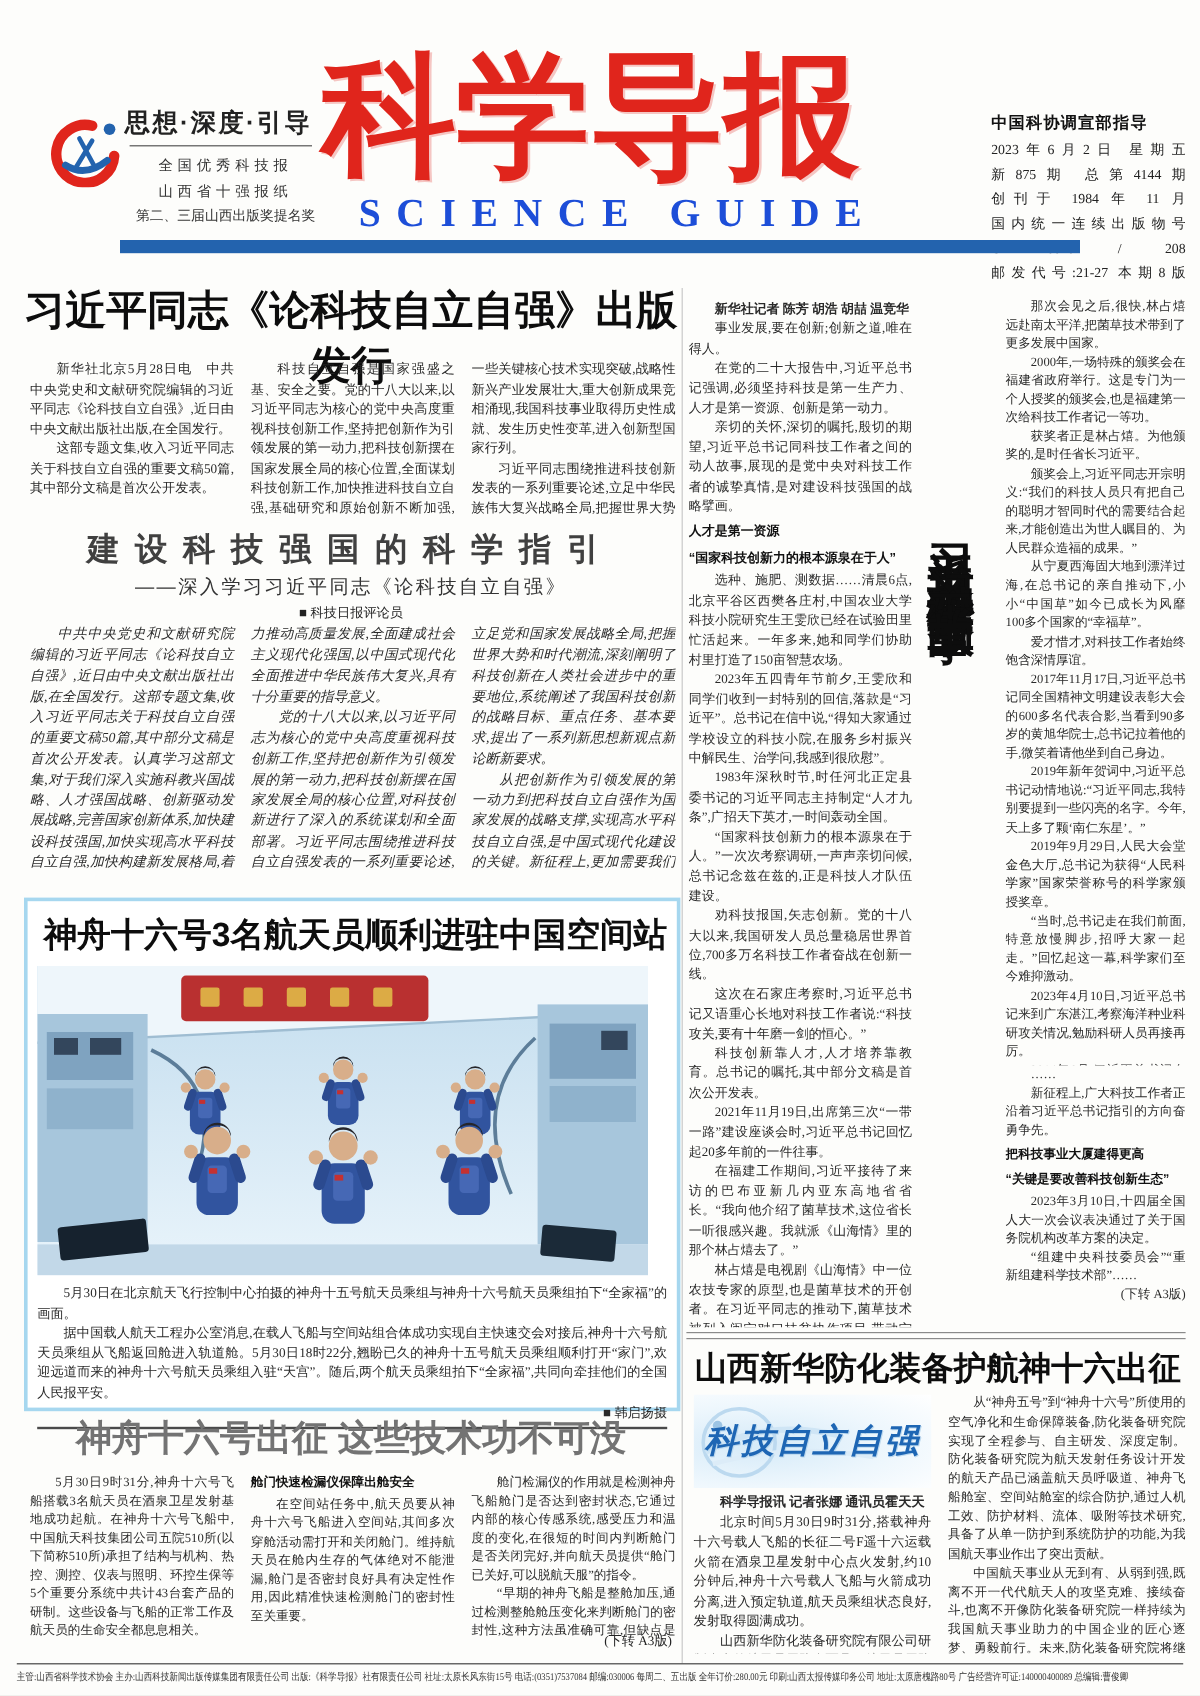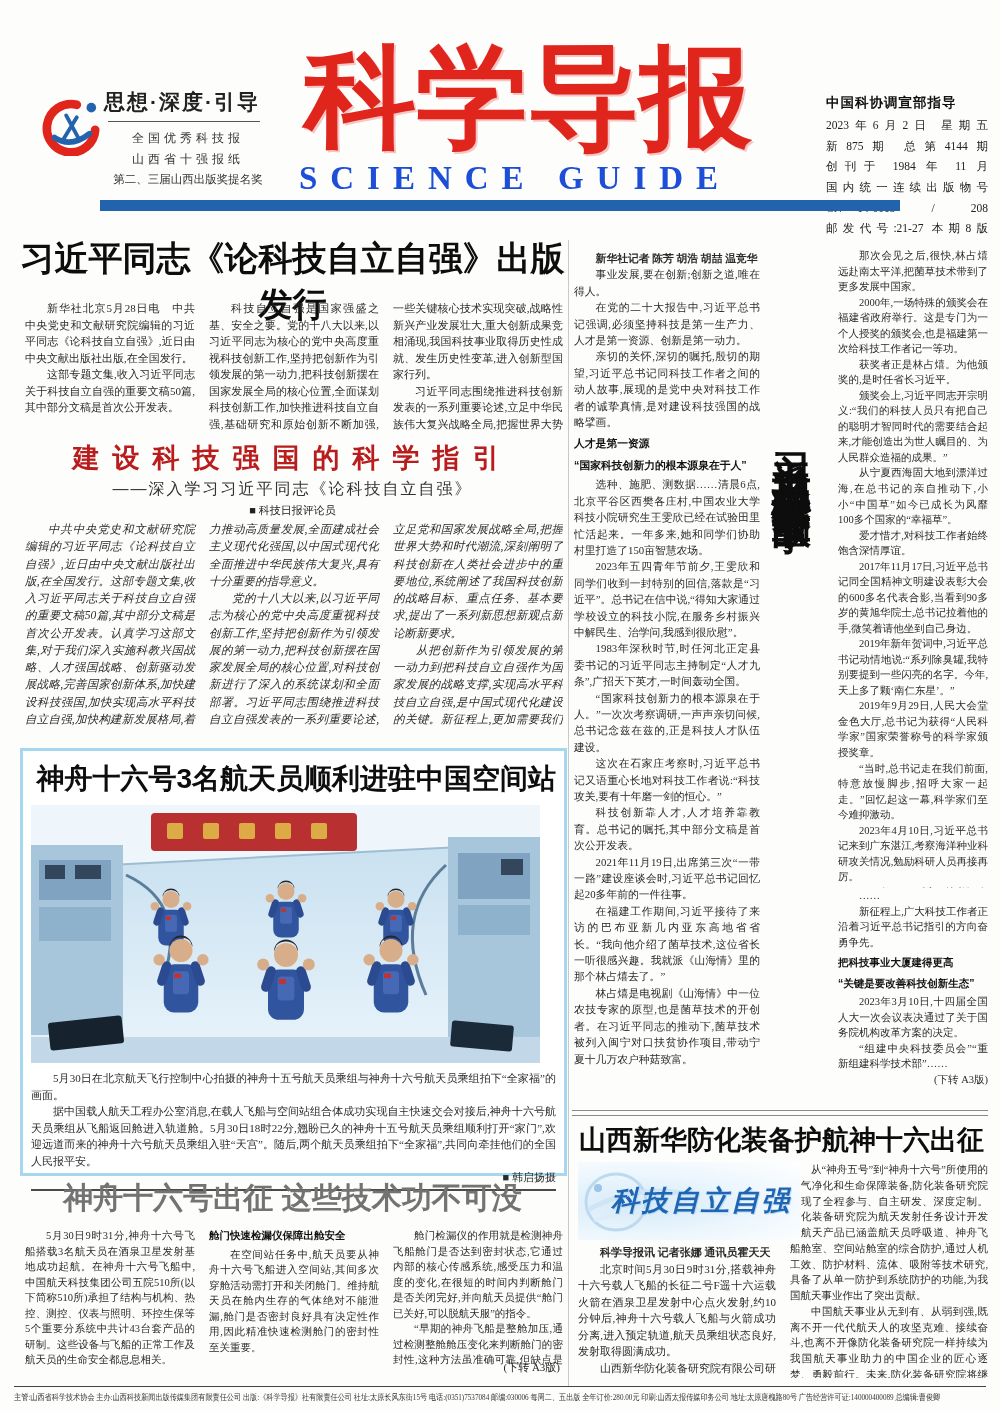--- a/index.html
+++ b/index.html
@@ -14,39 +14,39 @@
   .body-text{font-size:11px;line-height:1.5;text-align:justify;color:#2a2a2a;}
   .col3{column-count:3;column-gap:14px;column-fill:auto;overflow:hidden;}
 
   
   .logo-circle{left:42px;top:98px;width:58px;height:58px;}
   .tagline{left:104px;top:88px;font-family:"Liberation Sans",sans-serif;font-size:21px;
            font-weight:bold;letter-spacing:2px;color:#222;}
   .tagline-rule{left:108px;top:121px;width:152px;height:1px;background:#555;}
   .honor{left:78px;font-size:12px;letter-spacing:4px;color:#333;width:220px;text-align:center;}
   .honor3{letter-spacing:0;font-size:11.5px;}
-  .title-cn{left:268px;top:30px;width:484px;text-align:right;font-size:112px;line-height:1.2;
+  .title-cn{left:268px;top:30px;width:484px;text-align:left;font-size:112px;line-height:1.2;
             font-weight:bold;color:#e0251c;z-index:2;font-family:"DejaVu Serif",serif;
             text-shadow:2px 2px 0 rgba(224,37,28,.25);}
   .title-en{left:280px;top:160px;width:470px;text-align:center;font-size:33px;font-weight:bold;
             color:#1d4ed8;letter-spacing:13px;z-index:1;font-family:"Liberation Serif",serif;}
   .right-info{left:826px;top:94px;width:162px;}
   .right-info .guide{font-size:13.5px;font-weight:bold;color:#111;margin-bottom:3px;letter-spacing:1px;}
   .right-info p{font-size:11.5px;line-height:1.8;text-indent:0;text-align:justify;text-align-last:justify;color:#222;}
   .bar-row{left:100px;top:200px;width:800px;display:flex;align-items:center;z-index:3;}
   .bar-seg{flex:1;height:11px;background:#2363ae;}
   .slogan{padding:0 16px;font-family:"Liberation Sans",sans-serif;font-size:17px;font-weight:bold;
           color:#2c5176;letter-spacing:3px;white-space:nowrap;}
 
   
   .h-pub{left:20px;top:236px;width:545px;text-align:center;font-family:"Liberation Sans",sans-serif;
          font-size:34px;font-weight:900;color:#0d0d0d;letter-spacing:0px;}
   .pub-body{left:25px;top:300px;width:538px;height:134px;}
   .h-comm{left:20px;top:440px;width:545px;text-align:center;font-family:"Liberation Sans",sans-serif;
-          font-size:27px;font-weight:600;color:#b91c1c;letter-spacing:13px;}
+          font-size:27px;font-weight:600;color:#404040;letter-spacing:13px;}
   .h-comm-sub{left:20px;top:479px;width:545px;text-align:center;font-size:16px;color:#333;letter-spacing:2px;
               font-family:"Liberation Sans",sans-serif;}
   .h-comm-by{left:20px;top:503px;width:545px;text-align:center;font-size:11px;color:#222;
              font-family:"Liberation Sans",sans-serif;}
   .comm-body{left:25px;top:521px;width:538px;height:222px;font-style:italic;font-size:11.5px;}
 
   .photo-box{left:20px;top:748px;width:525px;height:412px;border:3px solid #a6d7ef;
              background:#fff;padding:5px 8px;}
   .photo-head{text-align:right;font-family:"Liberation Sans",sans-serif;font-size:28px;
               font-weight:900;color:#0d0d0d;margin:4px 0 7px 0;}
@@ -72,21 +72,21 @@
   .story-right1{left:838px;top:248px;width:150px;height:640px;overflow:hidden;font-size:10.5px;line-height:1.48;}
   .story-right2{left:838px;top:888px;width:150px;height:218px;overflow:hidden;font-size:10.5px;line-height:1.48;}
 
   
   .h-fh{left:575px;top:1122px;width:413px;text-align:center;font-family:"Liberation Sans",sans-serif;
         font-size:27px;font-weight:900;color:#0d0d0d;}
   .fh-cols{left:578px;top:1162px;width:410px;height:216px;display:flex;gap:14px;overflow:hidden;}
   .fh-col{width:198px;font-size:10.5px;line-height:1.5;}
   .col-logo{width:198px;height:78px;margin-bottom:4px;position:relative;
             background:radial-gradient(ellipse at 28% 55%, #d5eaf8 0%, #eef7fd 55%, #ffffff 100%);
-            display:flex;align-items:center;justify-content:center;padding-left:24px;}
+            display:flex;align-items:center;justify-content:center;}
   .col-logo svg{position:absolute;left:0;top:0;}
   .col-logo-text{position:relative;font-family:"Liberation Sans",sans-serif;font-size:28px;font-weight:900;
                  font-style:italic;color:#1e66b4;letter-spacing:2px;text-shadow:1px 1px 0 #bcd9ef;}
 
   
   .footer{left:14px;top:1386px;width:972px;border-top:1px solid #444;padding-top:5px;}
   .footer-line{font-size:8.5px;color:#333;white-space:nowrap;transform:scaleX(.84);transform-origin:left center;width:1160px;}
 </style>
 </head>
 <body>
@@ -223,38 +223,39 @@
       <p class="lead-bold">新华社记者 陈芳 胡浩 胡喆 温竞华</p>
       <p>事业发展,要在创新;创新之道,唯在得人。</p>
       <p>在党的二十大报告中,习近平总书记强调,必须坚持科技是第一生产力、人才是第一资源、创新是第一动力。</p>
       <p>亲切的关怀,深切的嘱托,殷切的期望,习近平总书记同科技工作者之间的动人故事,展现的是党中央对科技工作者的诚挚真情,是对建设科技强国的战略擘画。</p>
       <p class="sub-head">人才是第一资源</p>
       <p class="sub-head">“国家科技创新力的根本源泉在于人”</p>
       <p>选种、施肥、测数据……清晨6点,北京平谷区西樊各庄村,中国农业大学科技小院研究生王雯欣已经在试验田里忙活起来。一年多来,她和同学们协助村里打造了150亩智慧农场。</p>
       <p>2023年五四青年节前夕,王雯欣和同学们收到一封特别的回信,落款是“习近平”。总书记在信中说,“得知大家通过学校设立的科技小院,在服务乡村振兴中解民生、治学问,我感到很欣慰”。</p>
       <p>1983年深秋时节,时任河北正定县委书记的习近平同志主持制定“人才九条”,广招天下英才,一时间轰动全国。</p>
       <p>“国家科技创新力的根本源泉在于人。”一次次考察调研,一声声亲切问候,总书记念兹在兹的,正是科技人才队伍建设。</p>
+      <p>劝科技报国,矢志创新。党的十八大以来,我国研发人员总量稳居世界首位,700多万名科技工作者奋战在创新一线。</p>
       <p>这次在石家庄考察时,习近平总书记又语重心长地对科技工作者说:“科技攻关,要有十年磨一剑的恒心。”</p>
       <p>科技创新靠人才,人才培养靠教育。总书记的嘱托,其中部分文稿是首次公开发表。</p>
       <p>2021年11月19日,出席第三次“一带一路”建设座谈会时,习近平总书记回忆起20多年前的一件往事。</p>
       <p>在福建工作期间,习近平接待了来访的巴布亚新几内亚东高地省省长。“我向他介绍了菌草技术,这位省长一听很感兴趣。我就派《山海情》里的那个林占熺去了。”</p>
       <p>林占熺是电视剧《山海情》中一位农技专家的原型,也是菌草技术的开创者。在习近平同志的推动下,菌草技术被列入闽宁对口扶贫协作项目,带动宁夏十几万农户种菇致富。</p>
     </div>
   <div class="abs v-head">
     <span>习近平总书记关心科技工作者的故事</span>
   </div>
   <div class="abs story-right1 body-text">
       <p>那次会见之后,很快,林占熺远赴南太平洋,把菌草技术带到了更多发展中国家。</p>
       <p>2000年,一场特殊的颁奖会在福建省政府举行。这是专门为一个人授奖的颁奖会,也是福建第一次给科技工作者记一等功。</p>
       <p>获奖者正是林占熺。为他颁奖的,是时任省长习近平。</p>
       <p>颁奖会上,习近平同志开宗明义:“我们的科技人员只有把自己的聪明才智同时代的需要结合起来,才能创造出为世人瞩目的、为人民群众造福的成果。”</p>
       <p>从宁夏西海固大地到漂洋过海,在总书记的亲自推动下,小小“中国草”如今已成长为风靡100多个国家的“幸福草”。</p>
       <p>爱才惜才,对科技工作者始终饱含深情厚谊。</p>
       <p>2017年11月17日,习近平总书记同全国精神文明建设表彰大会的600多名代表合影,当看到90多岁的黄旭华院士,总书记拉着他的手,微笑着请他坐到自己身边。</p>
-      <p>2019年新年贺词中,习近平总书记动情地说:“系列除臭罐,我特别要提到一些闪亮的名字。今年,天上多了颗‘南仁东星’。”</p>
+      <p>2019年新年贺词中,习近平总书记动情地说:“习近平同志,我特别要提到一些闪亮的名字。今年,天上多了颗‘南仁东星’。”</p>
       <p>2019年9月29日,人民大会堂金色大厅,总书记为获得“人民科学家”国家荣誉称号的科学家颁授奖章。</p>
       <p>“当时,总书记走在我们前面,特意放慢脚步,招呼大家一起走。”回忆起这一幕,科学家们至今难抑激动。</p>
       <p>2023年4月10日,习近平总书记来到广东湛江,考察海洋种业科研攻关情况,勉励科研人员再接再厉。</p>
       <p>2014年6月,习近平总书记在两院院士大会上指出:“我们的很多院士都具有‘先天下之忧而忧,后天下之乐而乐’的精神境界。”</p>
     </div>
   <div class="abs story-right2 body-text">
       <p>……</p>
       <p>新征程上,广大科技工作者正沿着习近平总书记指引的方向奋勇争先。</p>
       <p class="sub-head">把科技事业大厦建得更高</p>
       <p class="sub-head">“关键是要改善科技创新生态”</p>

